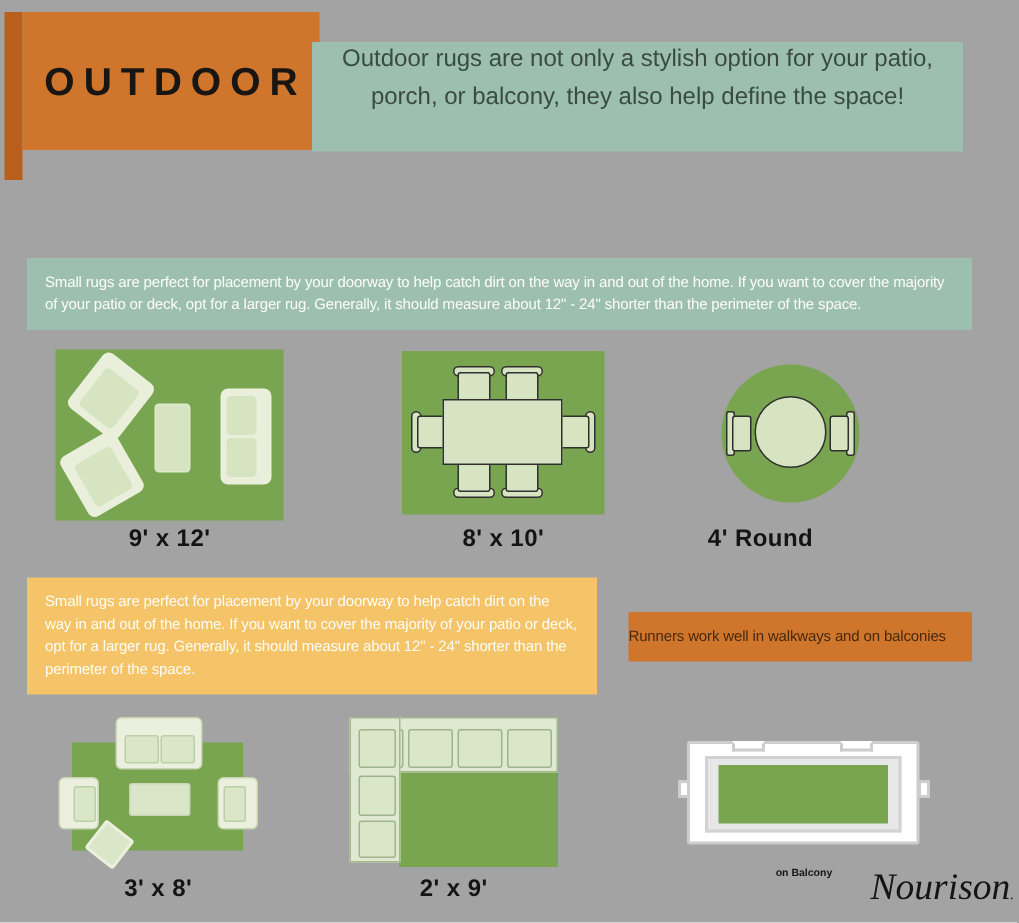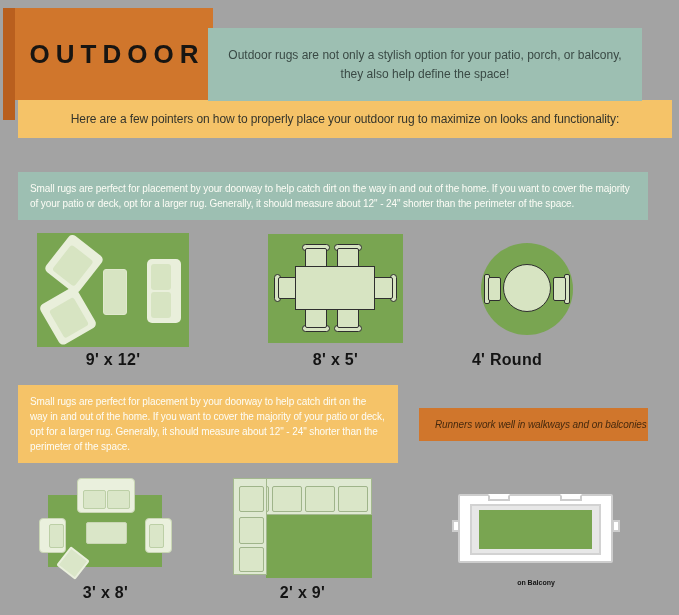--- a/index.html
+++ b/index.html
@@ -7,33 +7,33 @@
           font-family:"Liberation Sans",sans-serif;}
   .abs{position:absolute;box-sizing:border-box;}
 
   
   .strip-dark{left:3px;top:8px;width:12px;height:112px;background:#b95f1e;}
   .header-box{left:15px;top:8px;width:198px;height:92px;background:#d0762c;
               display:flex;flex-direction:column;justify-content:center;align-items:center;}
   .header-title{font-size:26px;font-weight:700;letter-spacing:6px;color:#181512;padding-left:6px;}
   .header-sub{font-size:14px;font-weight:600;letter-spacing:4.5px;color:#5e2414;margin-top:5px;padding-left:4px;}
   .quote-box{left:208px;top:28px;width:434px;height:73px;background:#9dbfb2;z-index:2;
-             display:flex;align-items:center;justify-content:center;text-align:center;
-             color:#3a4a45;font-size:12px;line-height:1.55;padding:0 16px;}
+             display:flex;align-items:flex-start;justify-content:center;text-align:center;
+             color:#3a4a45;font-size:16px;line-height:1.55;padding:0 16px;}
   .banner{left:18px;top:100px;width:654px;height:38px;background:#f5c368;z-index:1;
           display:flex;align-items:center;justify-content:center;text-align:center;
           color:#35352b;font-size:12px;letter-spacing:-0.1px;padding:0 8px;}
 
   
   .tip{color:#fdfdf6;font-size:10px;line-height:1.5;letter-spacing:-0.1px;padding:9px 12px;}
   .tip-top{left:18px;top:172px;width:630px;min-height:45px;background:#9dbfb2;}
   .tip-bottom{left:18px;top:385px;width:380px;min-height:72px;background:#f5c368;}
   .runner-box{left:419px;top:408px;width:229px;height:33px;background:#d0762c;
               display:flex;align-items:center;color:#46290d;font-size:10px;
-              letter-spacing:-0.1px;padding-left:16px;font-style:italic;}
+              letter-spacing:-0.1px;padding-left:0;}
 
   
   .rug{background:#79a551;}
   .label{font-size:16px;font-weight:700;color:#141414;text-align:center;letter-spacing:0.3px;}
   .sublabel{font-size:7px;font-weight:600;color:#141414;text-align:center;}
 
   .f{position:absolute;box-sizing:border-box;}
   
   .outer-soft{background:#e9efdb;border-radius:5px;}
   .cushion-soft{background:#d7e4c2;border-radius:3px;}
@@ -57,23 +57,20 @@
 <body>
 
 <div class="canvas">
 
   <div class="abs strip-dark"></div>
   <div class="abs header-box">
     <div class="header-title">OUTDOOR</div>
   </div>
   <div class="abs quote-box">
     <span>Outdoor rugs are not only a stylish option for your patio, porch, or balcony, they also help define the space!</span>
-  </div>
-  <div class="abs banner">
-    <span>Here are a few pointers on how to properly place your outdoor rug to maximize on looks and functionality:</span>
   </div>
 
   <div class="abs tip tip-top">
     <span>Small rugs are perfect for placement by your doorway to help catch dirt on the way in and out of the home. If you want to cover the majority of your patio or deck, opt for a larger rug. Generally, it should measure about 12" - 24" shorter than the perimeter of the space.</span>
   </div>
 
   <div class="abs rug" style="left:37px;top:233px;width:152px;height:114px;">
     <div class="f outer-soft" style="left:16px;top:8px;width:42px;height:46px;transform:rotate(38deg);">
       <div class="f cushion-soft" style="left:7px;top:9px;right:7px;bottom:5px;"></div>
     </div>
@@ -109,21 +106,21 @@
     <div class="f" style="left:6px;top:42px;width:26px;height:24px;">
       <div class="f ink" style="top:-2px;bottom:-2px;left:0;width:7px;border-radius:4px;"></div>
       <div class="f ink" style="left:4px;top:1px;width:21px;height:22px;border-radius:2px;"></div>
     </div>
     <div class="f" style="left:103px;top:42px;width:26px;height:24px;">
       <div class="f ink" style="top:-2px;bottom:-2px;right:0;width:7px;border-radius:4px;"></div>
       <div class="f ink" style="left:1px;top:1px;width:21px;height:22px;border-radius:2px;"></div>
     </div>
     <div class="f ink" style="left:27px;top:32px;width:80px;height:44px;"></div>
   </div>
-  <div class="abs label" style="left:268px;top:351px;width:135px;">8' x 5'</div>
+  <div class="abs label" style="left:268px;top:351px;width:135px;">8' x 10'</div>
 
   <div class="abs rug" style="left:481px;top:243px;width:92px;height:92px;border-radius:50%;">
     <div class="f" style="left:3px;top:31px;width:18px;height:30px;">
       <div class="f ink" style="left:0;top:0;bottom:0;width:6px;border-radius:2px;"></div>
       <div class="f ink" style="left:4px;top:3px;width:13px;height:24px;border-radius:2px;"></div>
     </div>
     <div class="f" style="left:71px;top:31px;width:18px;height:30px;">
       <div class="f ink" style="right:0;top:0;bottom:0;width:6px;border-radius:2px;"></div>
       <div class="f ink" style="left:1px;top:3px;width:13px;height:24px;border-radius:2px;"></div>
     </div>
@@ -176,14 +173,17 @@
     <div class="f bal-tab" style="left:160px;top:26px;width:8px;height:12px;"></div>
     <div class="f bal-outer" style="left:6px;top:0;width:155px;height:69px;">
       <div class="f bal-notch" style="left:28px;top:-2px;width:22px;height:7px;"></div>
       <div class="f bal-notch" style="left:100px;top:-2px;width:22px;height:7px;"></div>
       <div class="f bal-inner" style="left:10px;top:8px;width:131px;height:51px;"></div>
       <div class="f rug" style="left:19px;top:14px;width:113px;height:39px;"></div>
     </div>
   </div>
   <div class="abs sublabel" style="left:452px;top:579px;width:168px;">on Balcony</div>
 
+  <div class="abs brand">
+    <span>Nourison</span><span class="mark">.</span>
+  </div>
 
 </div>
 
 </body></html>

